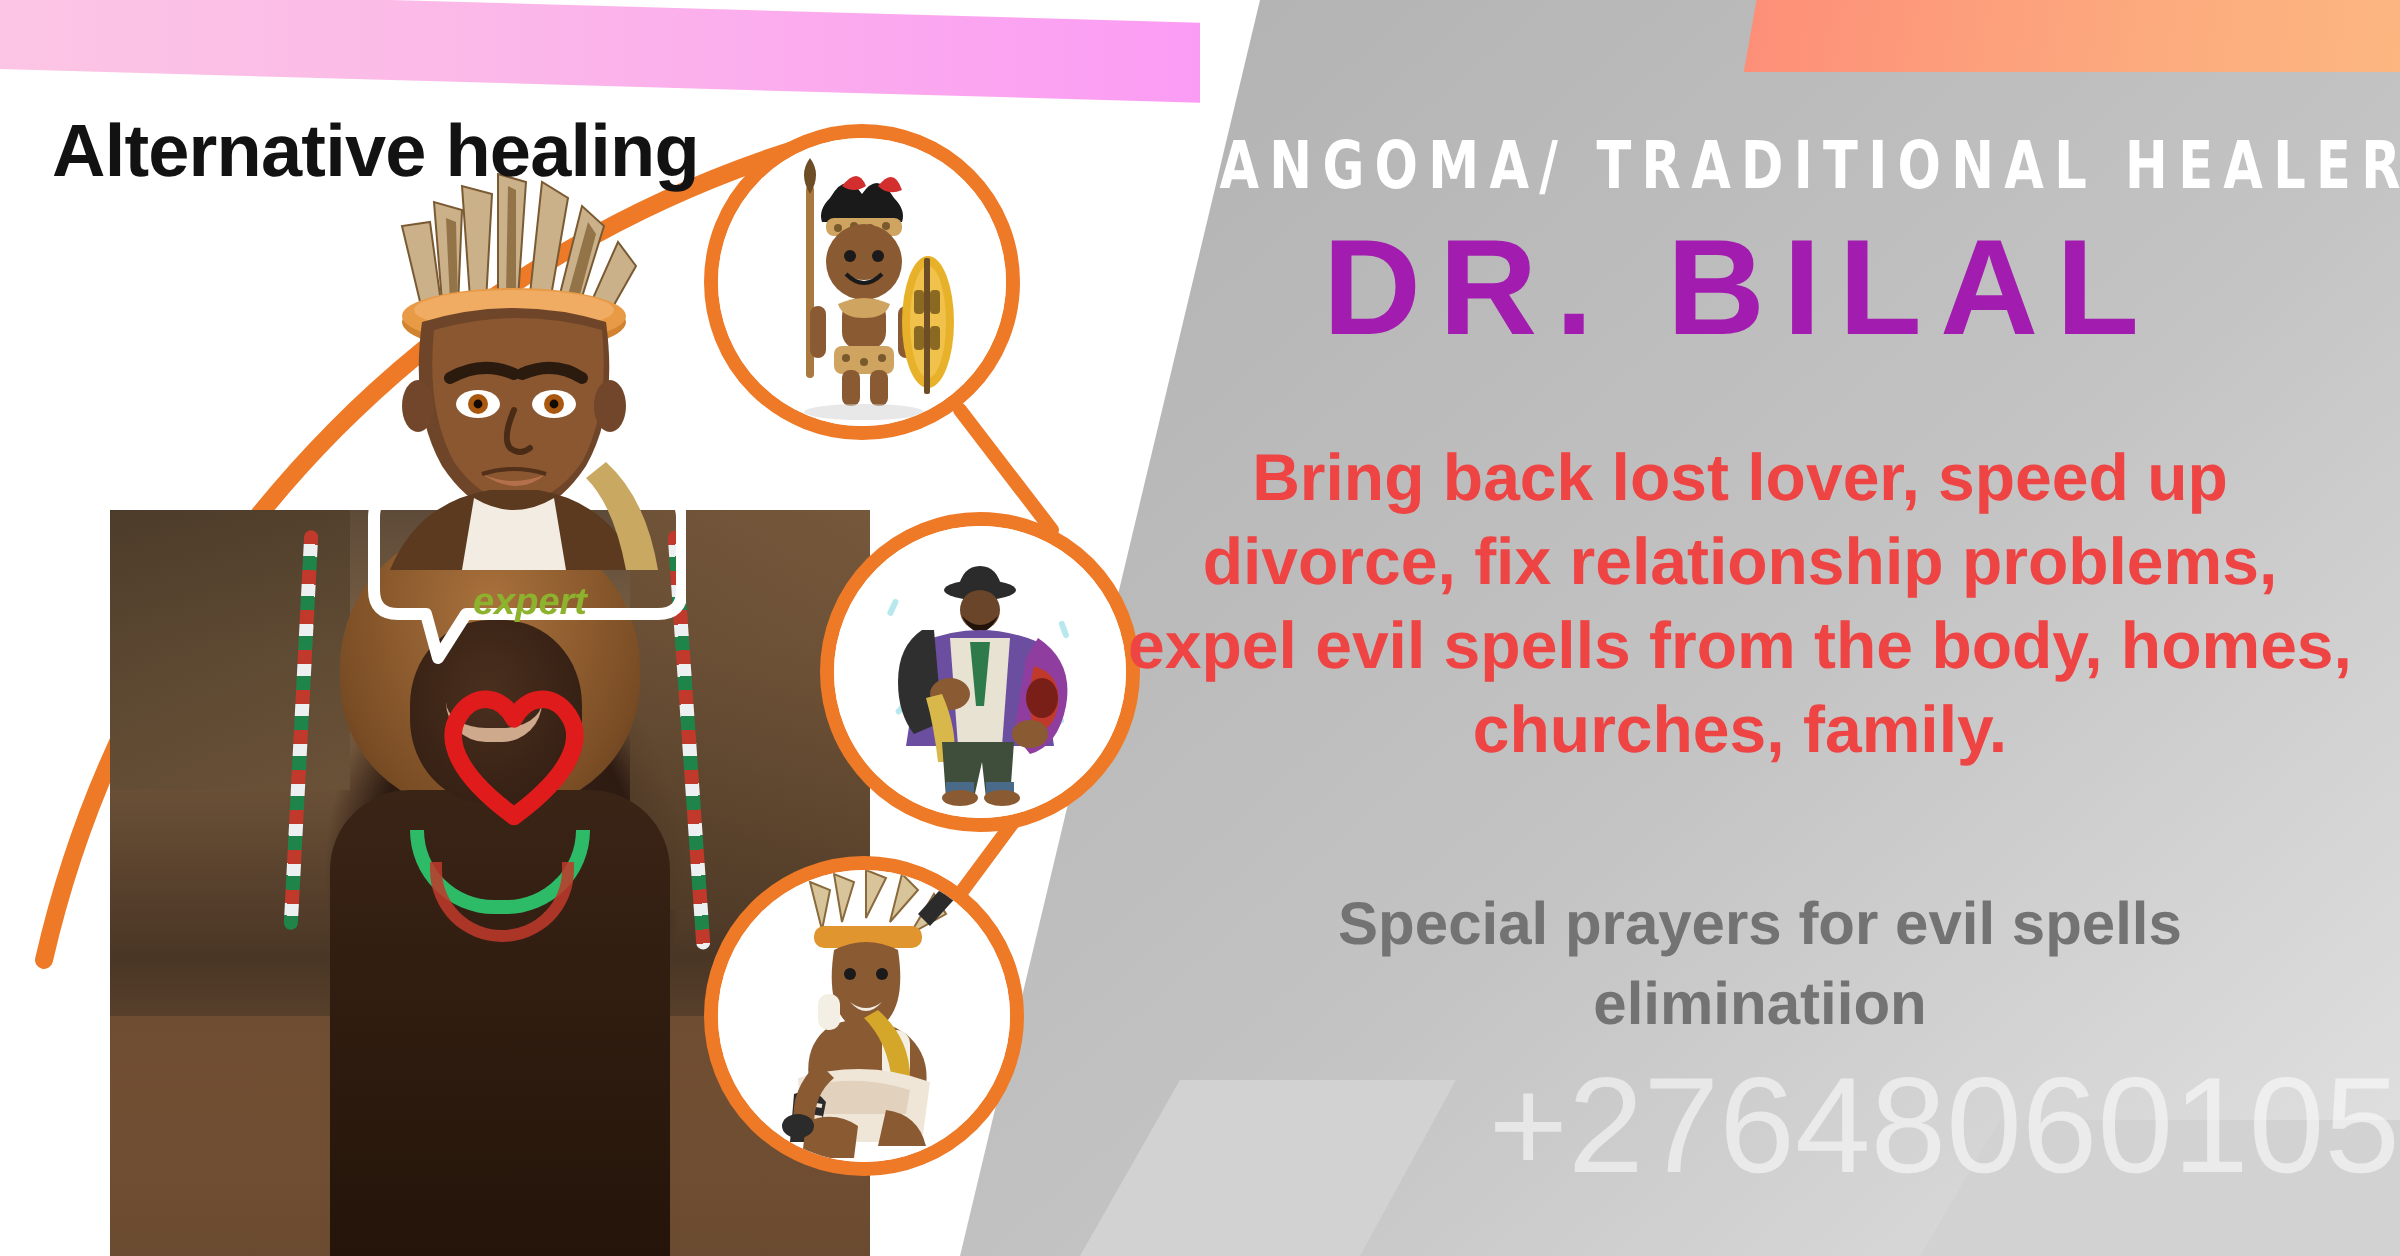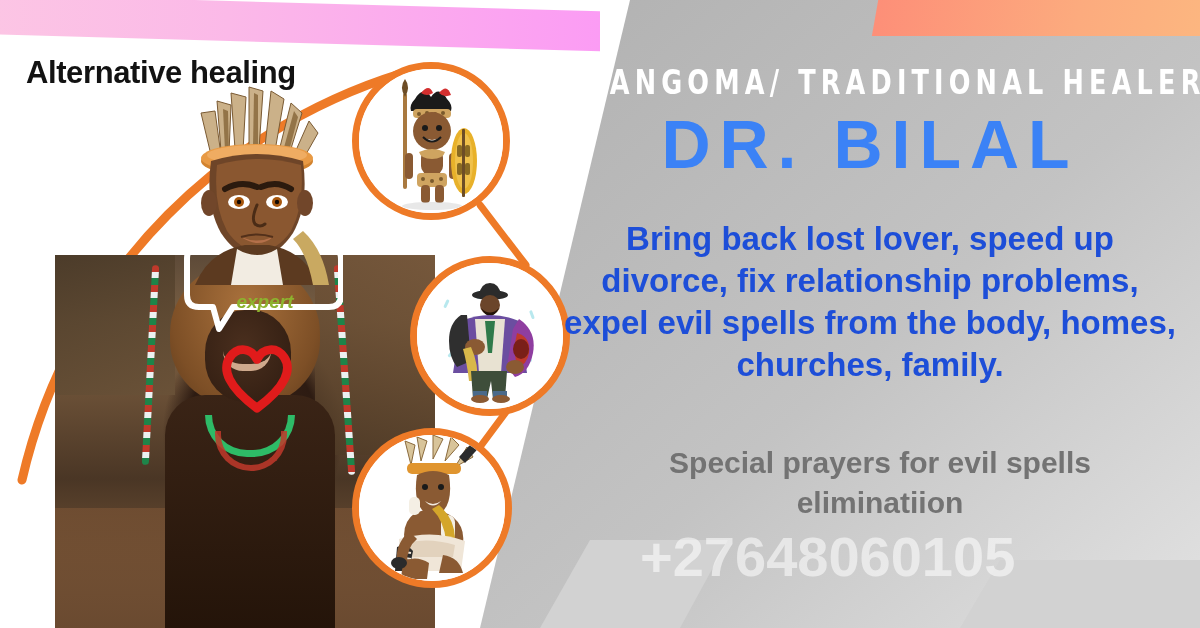--- a/index.html
+++ b/index.html
@@ -27,21 +27,21 @@
   .grey-panel{
     position:absolute; top:0; right:0; width:720px; height:628px; z-index:2;
   }
   .grey-panel svg{ display:block; width:100%; height:100%; }
 
   
   .left-col{ position:absolute; left:0; top:0; width:620px; height:628px; z-index:5; }
 
   .heading-alt{
     position:absolute; left:26px; top:55px; z-index:30;
-    font-size:31px; font-weight:700; color:#121212;
+    font-size:37px; font-weight:700; color:#121212;
     letter-spacing:-0.4px; white-space:nowrap;
   }
 
   .big-arc{ position:absolute; left:0; top:60px; width:560px; height:560px; z-index:8; }
 
   
   .photo-block{
     position:absolute; left:55px; top:255px; width:380px; height:373px;
     overflow:hidden; z-index:10;
   }
@@ -115,34 +115,34 @@
   .right-col{ position:absolute; left:540px; top:0; width:660px; height:476px; z-index:25; }
   .kicker{
     position:absolute; left:0; top:63px; width:660px; text-align:center;
     font-size:33px; font-weight:700; color:#ffffff;
     letter-spacing:6px; font-family:"DejaVu Sans Condensed","Liberation Sans",sans-serif;
     transform:scaleX(.86); transform-origin:center;
     white-space:nowrap;
   }
   .bigname{
     position:absolute; left:0; top:105px; width:660px; text-align:center;
-    font-size:68px; font-weight:700; color:#3b82f6;
+    font-size:68px; font-weight:700; color:#a21caf;
     letter-spacing:9px; white-space:nowrap;
   }
   .redblock{
     position:absolute; left:20px; top:218px; width:620px; text-align:center;
-    font-size:33px; font-weight:700; color:#1d4ed8; line-height:1.27;
+    font-size:33px; font-weight:700; color:#ef4444; line-height:1.27;
   }
   .blackblock{
     position:absolute; left:45px; top:443px; width:590px; text-align:center;
     font-size:30px; font-weight:700; color:#737373; line-height:1.33;
   }
   .wm-right{
-    position:absolute; left:100px; top:524px; width:560px; text-align:left;
-    font-size:56px; font-weight:700; color:rgba(255,255,255,.55);
+    position:absolute; left:100px; top:524px; width:560px; text-align:right;
+    font-size:68px; font-weight:400; color:rgba(255,255,255,.55);
     white-space:nowrap; letter-spacing:0px;
   }
 </style>
 </head>
 <body>
 
 <div class="poster">
 
   <div class="grey-panel">
     <svg viewBox="0 0 720 628" preserveAspectRatio="none">

